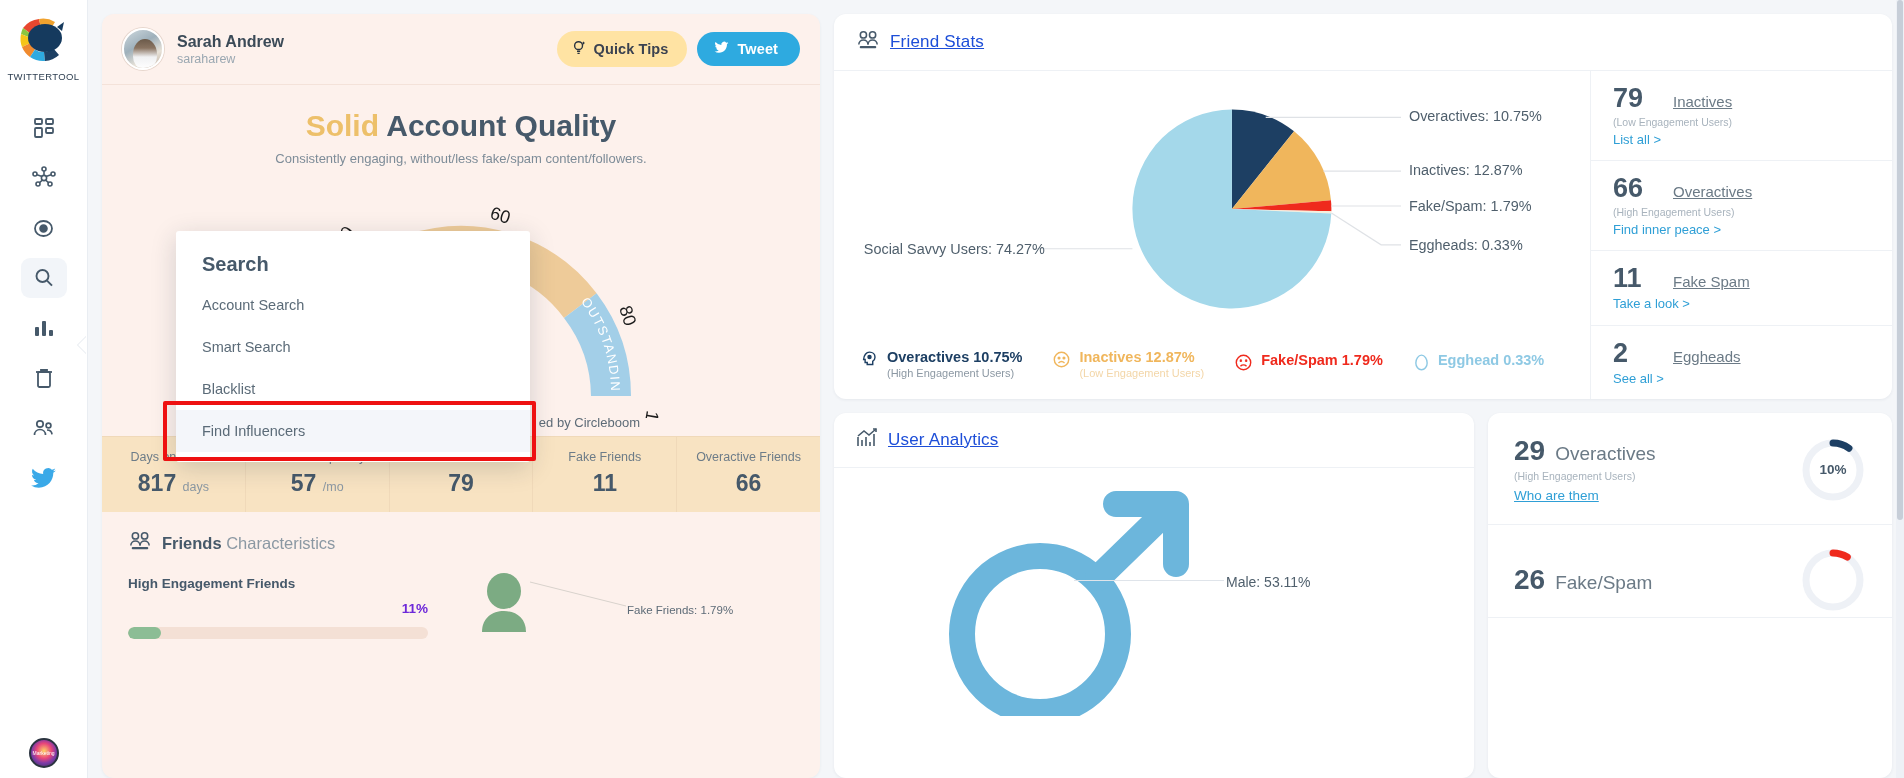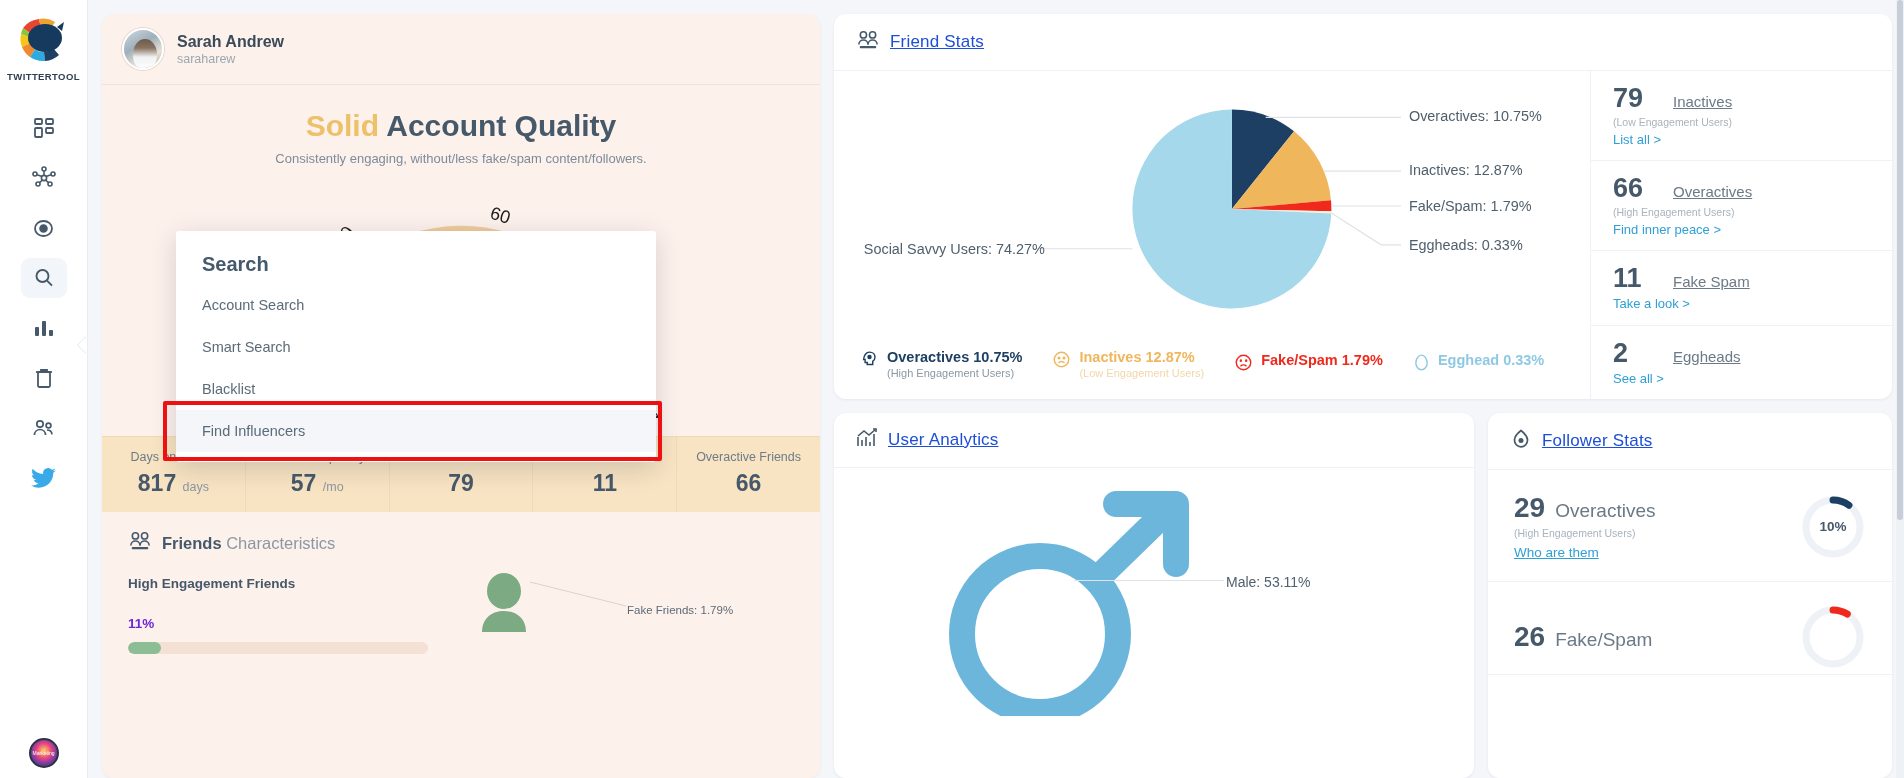--- a/index.html
+++ b/index.html
@@ -18,21 +18,21 @@
     background: #ffffff;
     border-right: 1px solid #e9edf2;
     display: flex; flex-direction: column; align-items: center;
     flex: 0 0 88px;
     position: relative;
     z-index: 30;
   }
   .logo-wrap { margin-top: 16px; display:flex; flex-direction:column; align-items:center; }
   .logo-mark { width: 56px; height: 52px; position: relative; }
   .logo-name {
-    font-size: 9.5px; letter-spacing: 0.4px; font-weight: 700;
+    font-size: 9.5px; letter-spacing: 0.4px; font-weight: 400;
     color: #2d3e50; margin-top: 3px; white-space: nowrap;
   }
   .nav { margin-top: 26px; display:flex; flex-direction:column; align-items:center; gap: 10px; width: 100%;}
   .nav-item {
     width: 46px; height: 40px; border-radius: 9px;
     display:flex; align-items:center; justify-content:center;
     color: #465a6b; cursor: pointer;
   }
   .nav-item.active { background: #f2f5f9; }
   .nav-item svg { display:block; }
@@ -127,21 +127,21 @@
   .stat-value { font-size: 23px; font-weight: 700; color: #46596a; margin-top: 6px; }
   .stat-value .unit { font-size: 12.5px; font-weight: 400; color: #8b98a3; }
 
   .friends-char { padding: 18px 26px 10px; }
   .fc-head { display:flex; align-items:center; gap:10px; }
   .fc-title { font-size: 16.5px; color:#46596a; }
   .fc-title b { font-weight: 700; }
   .fc-title span { color:#8b98a3; }
   .fc-body { display:flex; margin-top: 20px; gap: 24px; }
   .fc-left { width: 300px; }
-  .fc-row { display:flex; justify-content: space-between; font-size: 13.5px; font-weight:700; color:#46596a;flex-direction:column;}
+  .fc-row { display:flex; justify-content: space-between; font-size: 13.5px; font-weight:700; color:#46596a;}
   .fc-row .pct { font-weight: 700; color:#6d28d9;margin-top:25px; }
   .fc-bar { margin-top: 11px; height: 12px; border-radius: 8px; background:#f4e0d5; overflow:hidden;}
   .fc-bar-fill { height: 100%; border-radius: 8px; background: #8cbd95; }
   .fc-right { position:relative; flex:1; }
   .fc-person { position:absolute; left: 18px; top: -4px; }
   .fc-callout { position:absolute; left: 175px; top: 28px; font-size: 11.5px; color: #5d6b77; white-space:nowrap;}
   .fc-line { position:absolute; left:78px; top: 4px; width: 96px; height: 30px; }
 
   
   .friend-stats { display:flex; }
@@ -188,21 +188,21 @@
   .ring { position:relative; width: 66px; height:66px; flex:0 0 66px;}
   .ring-txt {
     position:absolute; inset:0; display:flex; align-items:center; justify-content:center;
     font-size: 13.5px; font-weight:700; color:#46596a;
   }
 
   
   .search-pop {
     position: absolute;
     left: 88px; top: 231px;
-    width: 480px;
+    width: 354px;
     background: #fff;
     border-radius: 3px;
     box-shadow: 0 6px 26px rgba(30,45,60,.18);
     padding: 22px 0 10px 0;
     z-index: 50;
   }
   .sp-title { font-size: 20px; font-weight: 700; color:#46596a; padding: 0 26px 8px; }
   .sp-item {
     font-size: 14.5px; color:#5b6b78;
     padding: 13px 26px; cursor:pointer;
@@ -321,20 +321,40 @@
     <div class="quality-card">
 
       <div class="q-head">
         <div class="q-user">
           <div class="q-avatar"></div>
           <div>
             <div class="q-name">Sarah Andrew</div>
             <div class="q-handle">saraharew</div>
           </div>
         </div>
+        <div class="q-actions">
+          <button class="btn btn-tips">
+            <span>
+              <svg width="15" height="17" viewBox="0 0 16 18" fill="none" stroke="#2b3440" stroke-width="1.5">
+                <circle cx="7" cy="7" r="4.2"></circle>
+                  <path d="M5.3 13h3.4M5.8 15.3h2.4"></path>
+                <path d="M12.3 2.2l.6 1.4 1.4.6-1.4.6-.6 1.4-.6-1.4-1.4-.6 1.4-.6z" fill="#2b3440" stroke="none"></path>
+              </svg>
+            </span>
+            <span>Quick Tips</span>
+          </button>
+          <button class="btn btn-tweet">
+            <span>
+              <svg width="17" height="15" viewBox="0 0 24 24" fill="#fff">
+                <path d="M23 4.9a9 9 0 0 1-2.6.7 4.5 4.5 0 0 0 2-2.5 9 9 0 0 1-2.9 1.1A4.5 4.5 0 0 0 11.7 8a12.8 12.8 0 0 1-9.3-4.7 4.5 4.5 0 0 0 1.4 6 4.4 4.4 0 0 1-2-.6 4.5 4.5 0 0 0 3.6 4.4 4.5 4.5 0 0 1-2 .1 4.5 4.5 0 0 0 4.2 3.1A9 9 0 0 1 1 18.2a12.7 12.7 0 0 0 6.9 2c8.3 0 12.8-6.9 12.8-12.8v-.6A9.2 9.2 0 0 0 23 4.9z"></path>
+              </svg>
+            </span>
+            <span>Tweet</span>
+          </button>
+        </div>
       </div>
 
       <div class="q-title">
         <span class="solid">Solid</span>
         <span>Account Quality</span>
       </div>
       <div class="q-sub">Consistently engaging, without/less fake/spam content/followers.</div>
 
       <div class="gauge-zone">
         <div class="gauge-wrap">
@@ -587,29 +607,20 @@
               <path d="M178 92 L252 20"></path>
               <path d="M196 18 h60 v60" stroke-linejoin="round"></path>
             </svg>
           </div>
           <div class="ua-leader"></div>
           <div class="ua-label">Male: 53.11%</div>
         </div>
       </div>
 
       <div class="card fol-card">
-        <div class="card-head">
-          <span>
-            <svg width="22" height="22" viewBox="0 0 22 22" fill="none" stroke="#46596a" stroke-width="1.7">
-              <path d="M11 2.5c3.8 3 6.5 5.6 6.5 9.4A6.5 6.5 0 0 1 11 18.8a6.5 6.5 0 0 1-6.5-6.9c0-3.8 2.7-6.4 6.5-9.4z"></path>
-              <circle cx="11" cy="12.4" r="2.5" fill="#46596a" stroke="none"></circle>
-            </svg>
-          </span>
-          <span class="card-title">Follower Stats</span>
-        </div>
 
         <div class="fol-item">
           <div class="fol-txt">
             <div class="fol-top">
               <span class="fol-num">29</span>
               <span class="fol-lab">Overactives</span>
             </div>
             <div class="fol-note">(High Engagement Users)</div>
             <a class="fol-link">Who are them</a>
           </div>

